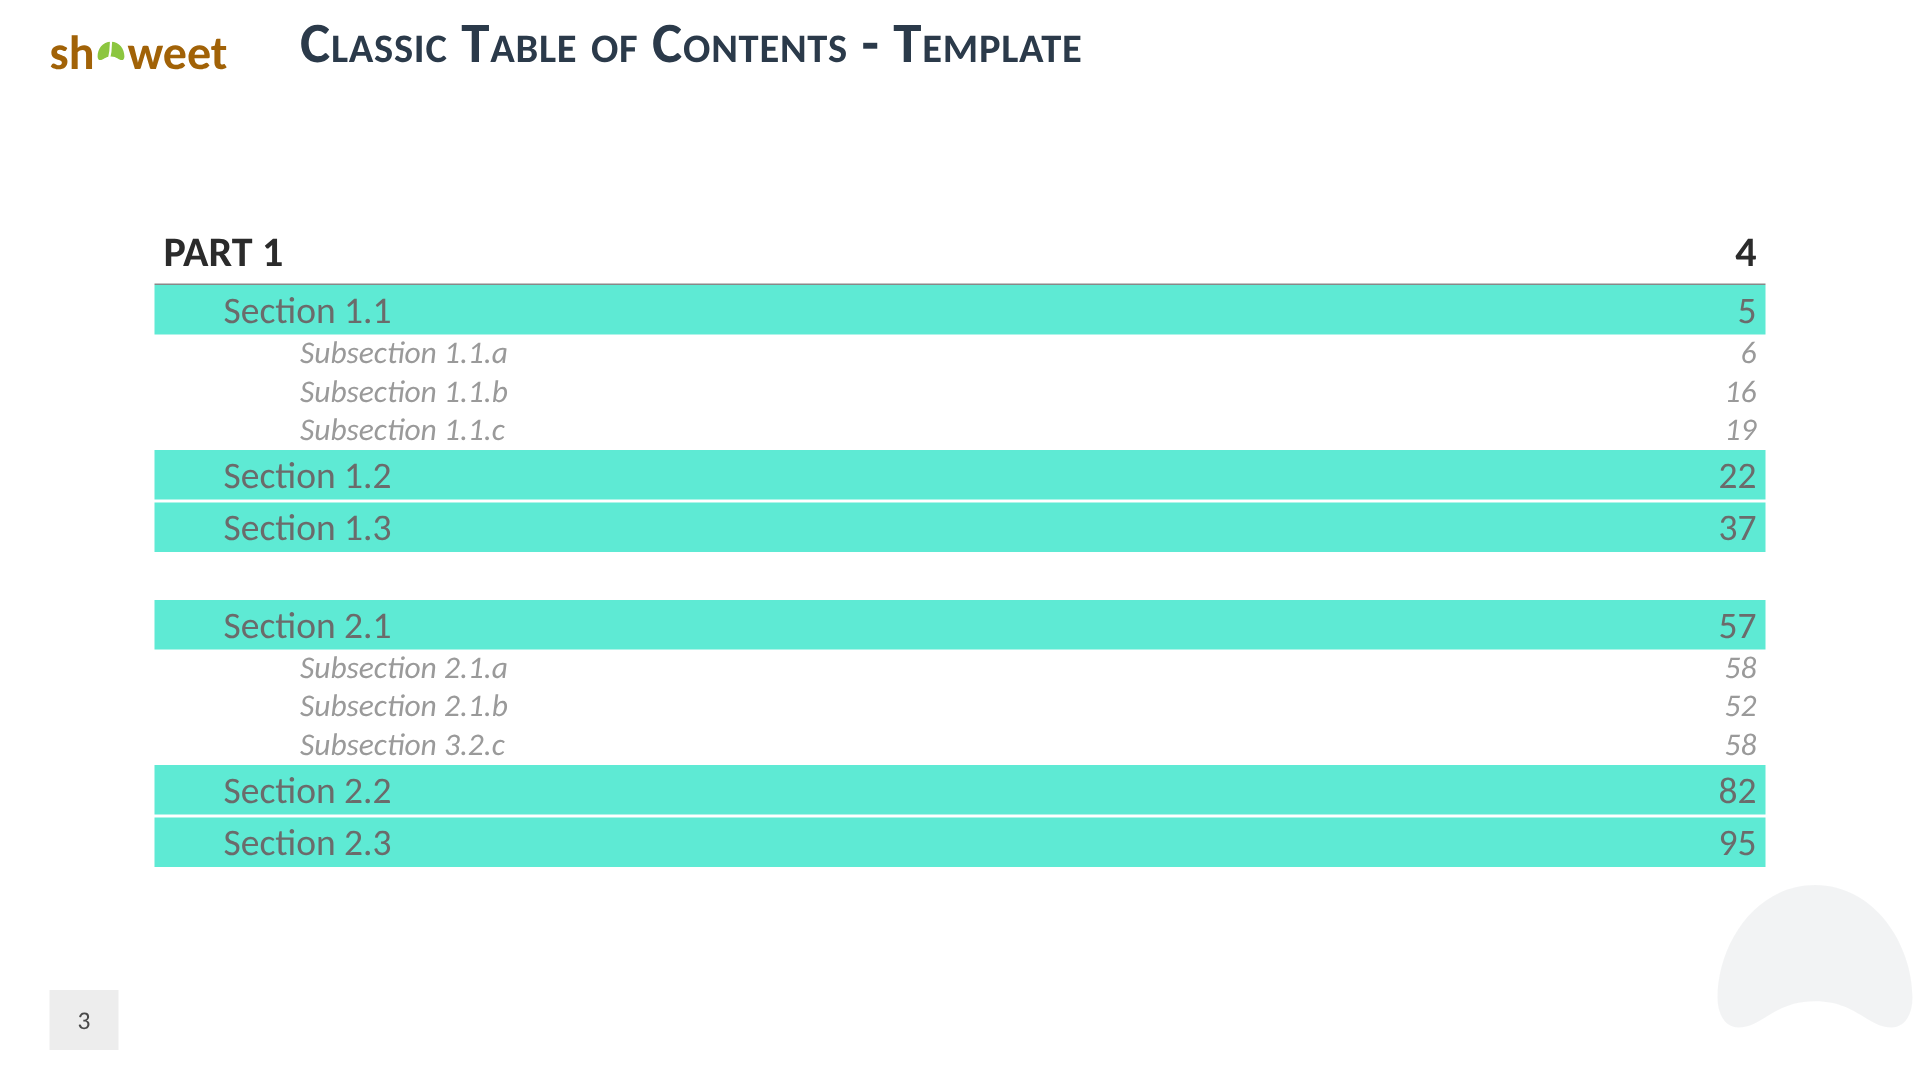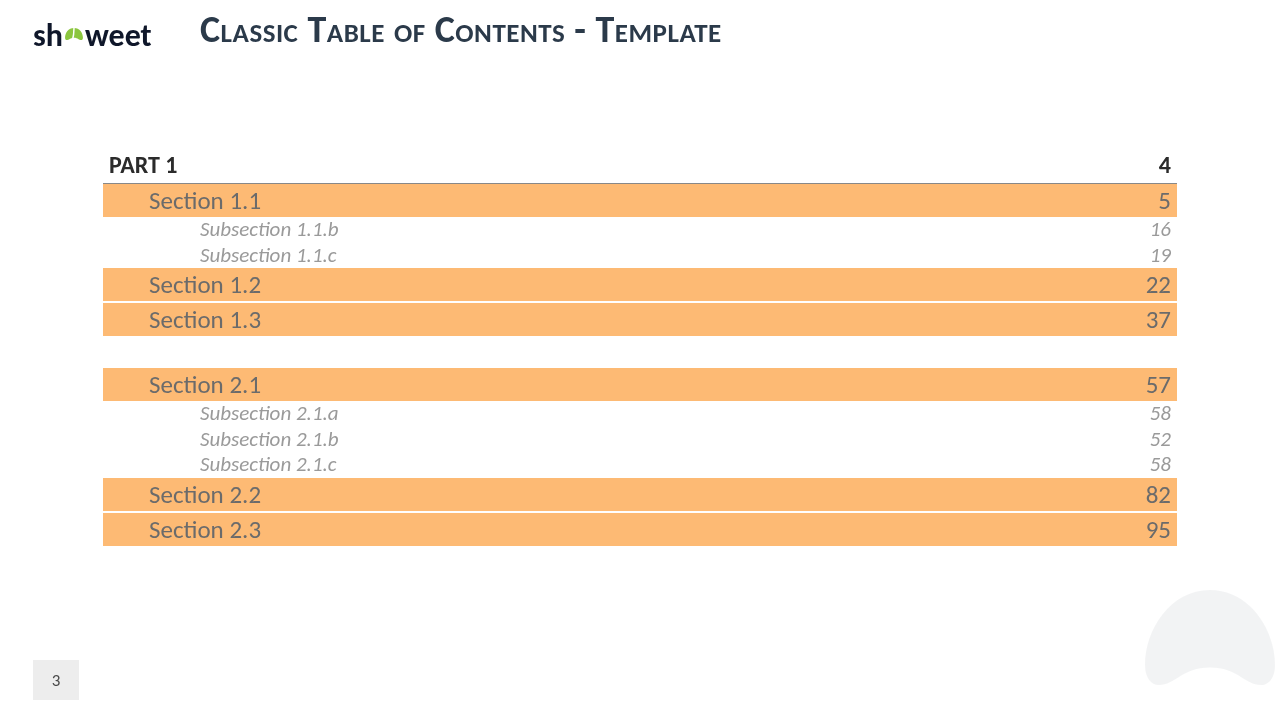--- a/index.html
+++ b/index.html
@@ -13,21 +13,21 @@
     overflow: hidden;
     position: relative;
   }
   
   .logo {
     position: absolute;
     top: 16px;
     left: 33px;
     font-size: 32px;
     font-weight: 600;
-    color: #0f172a;
+    color: #a16207;
     letter-spacing: 0;
   }
   .logo svg {
     display: inline-block;
     vertical-align: -3px;
     margin: 0 -2px;
   }
   
   .title {
     position: absolute;
@@ -49,31 +49,31 @@
     right: 103px;
   }
   .part-block { margin-bottom: 32px; }
   .row {
     display: flex;
     justify-content: space-between;
     align-items: baseline;
     box-sizing: border-box;
   }
   .part-row {
-    font-size: 24px;
+    font-size: 28px;
     font-weight: 700;
     color: #2b2b2b;
     padding: 2px 6px 4px 6px;
     border-bottom: 1px solid #888888;
   }
   .section-row {
     font-size: 25px;
     font-weight: 400;
     color: #6b6b6b;
-    background: #fdba74;
+    background: #5eead4;
     padding: 1px 6px 1px 46px;
   }
   .section-row + .section-row { margin-top: 2px; }
   .sub-row {
     font-size: 21px;
     font-style: italic;
     font-weight: 300;
     color: #9a9a9a;
     padding: 0px 6px 0px 97px;
     line-height: 1.22;
@@ -119,20 +119,24 @@
     <div class="row part-row">
       <span>PART 1</span>
       <span>4</span>
     </div>
 
     <div class="row section-row">
       <span>Section 1.1</span>
       <span>5</span>
     </div>
     <div class="row sub-row">
+      <span>Subsection 1.1.a</span>
+      <span>6</span>
+    </div>
+    <div class="row sub-row">
       <span>Subsection 1.1.b</span>
       <span>16</span>
     </div>
     <div class="row sub-row">
       <span>Subsection 1.1.c</span>
       <span>19</span>
     </div>
 
     <div class="row section-row">
       <span>Section 1.2</span>
@@ -153,21 +157,21 @@
     </div>
     <div class="row sub-row">
       <span>Subsection 2.1.a</span>
       <span>58</span>
     </div>
     <div class="row sub-row">
       <span>Subsection 2.1.b</span>
       <span>52</span>
     </div>
     <div class="row sub-row">
-      <span>Subsection 2.1.c</span>
+      <span>Subsection 3.2.c</span>
       <span>58</span>
     </div>
 
     <div class="row section-row">
       <span>Section 2.2</span>
       <span>82</span>
     </div>
 
     <div class="row section-row">
       <span>Section 2.3</span>

